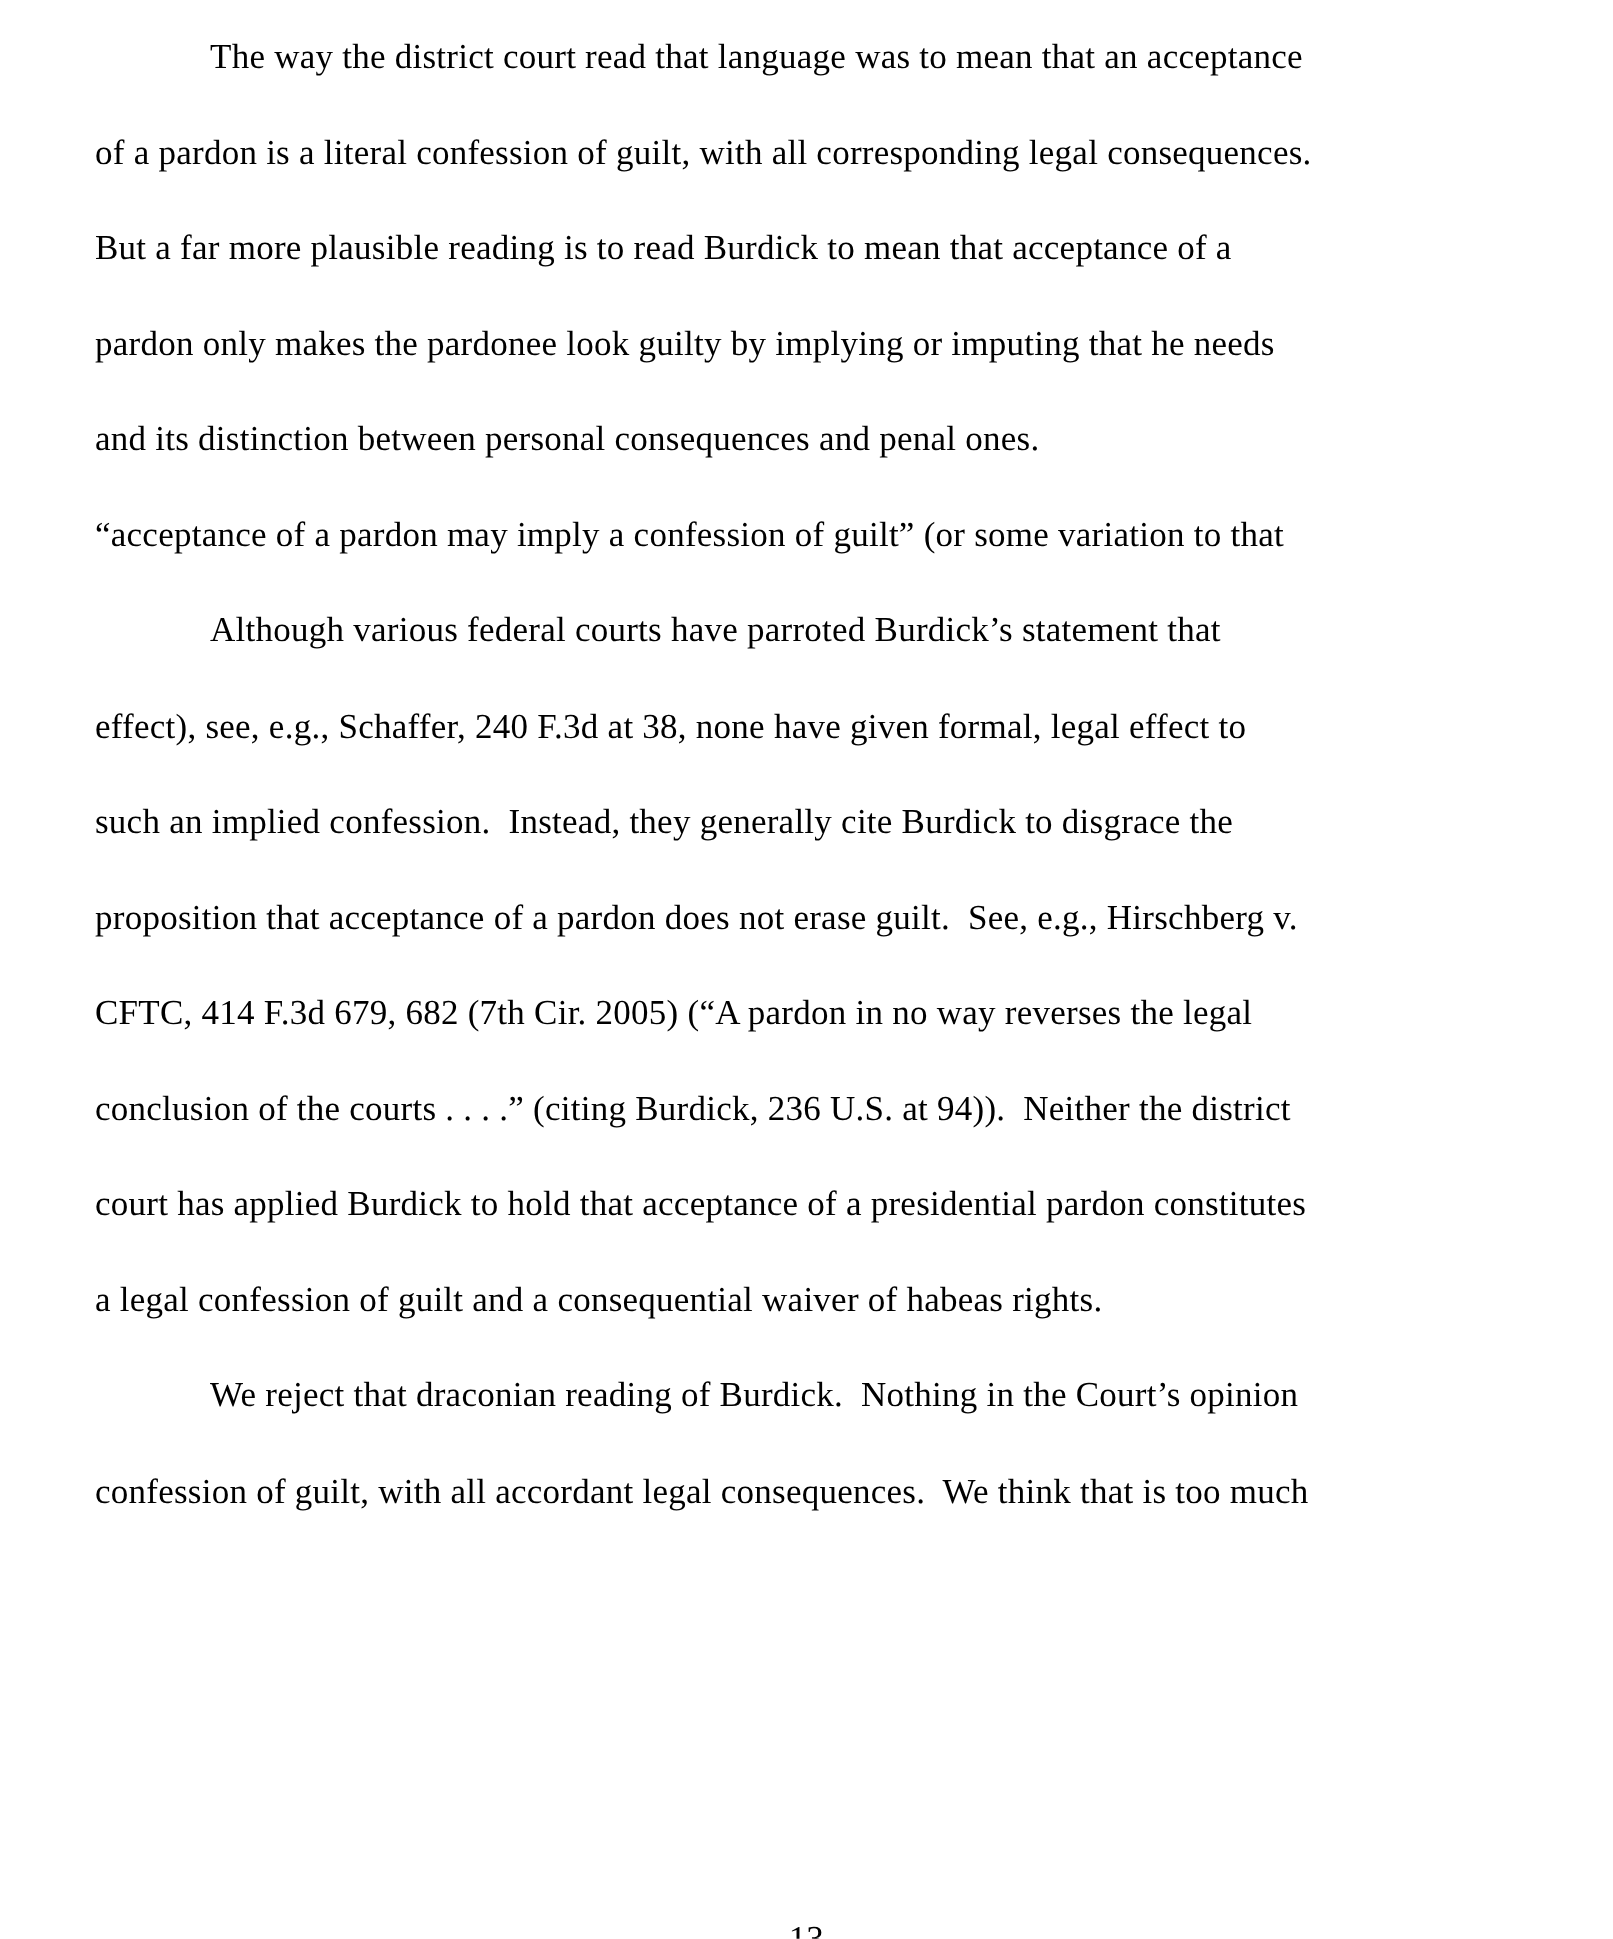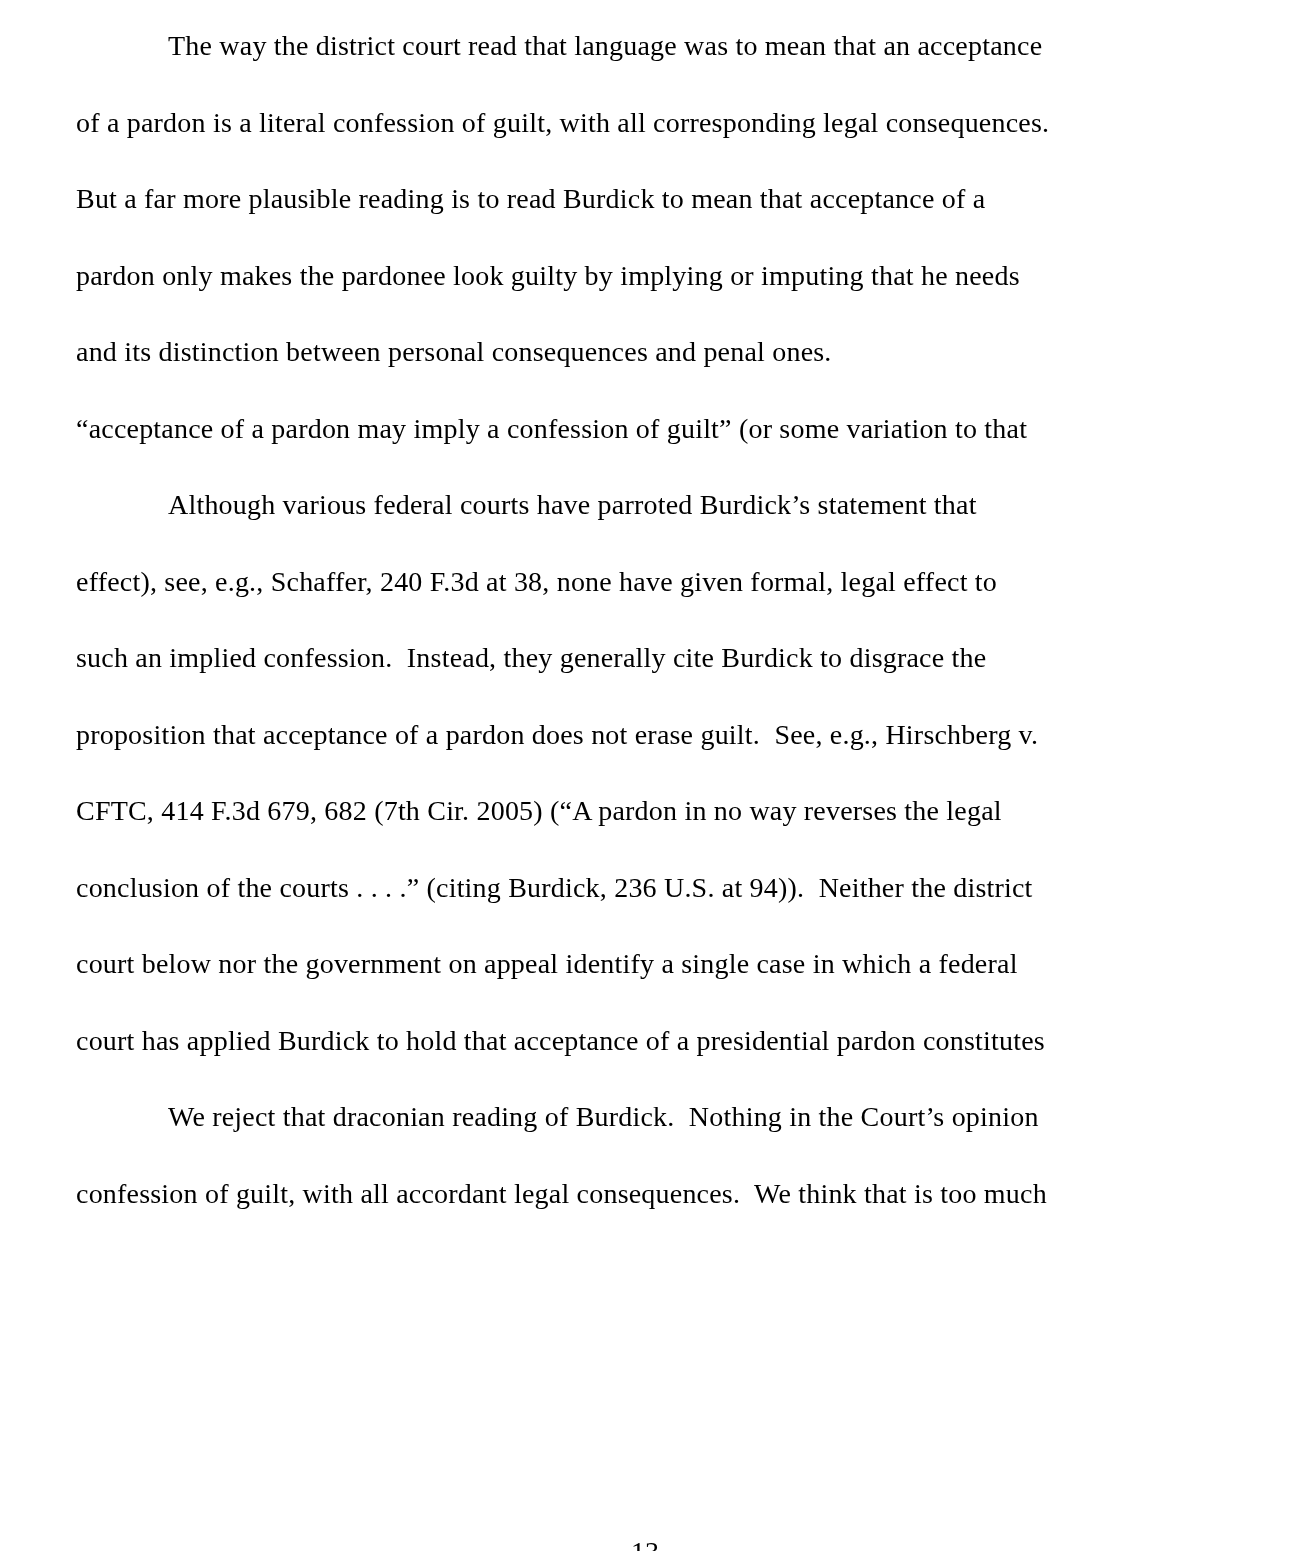--- a/index.html
+++ b/index.html
@@ -65,22 +65,22 @@
         <div class="line"><span class="">and its distinction between personal consequences and penal ones.</span></div>
       </div>
       <div>
         <div class="line"><span class="">“acceptance of a pardon may imply a confession of guilt” (or some variation to that</span></div>
         <div class="line indent"><span class="">Although various federal courts have parroted </span><span class="u">Burdick</span><span class="">’s statement that</span></div>
         <div class="line"><span class="">effect), </span><span class="u">see, e.g.,</span><span class=""> </span><span class="u">Schaffer</span><span class="">, 240 F.3d at 38, none have given formal, legal effect to</span></div>
         <div class="line"><span class="">such an implied confession.  Instead, they generally cite </span><span class="u">Burdick</span><span class=""> to disgrace the</span></div>
         <div class="line"><span class="">proposition that acceptance of a pardon does </span><span class="u">not</span><span class=""> erase guilt.  </span><span class="u">See, e.g.,</span><span class=""> </span><span class="u">Hirschberg v.</span></div>
         <div class="line"><span class="u">CFTC</span><span class="">, 414 F.3d 679, 682 (7th Cir. 2005) (“A pardon in no way reverses the legal</span></div>
         <div class="line"><span class="">conclusion of the courts . . . .” (citing </span><span class="u">Burdick</span><span class="">, 236 U.S. at 94)).  Neither the district</span></div>
-        <div class="line"><span class="">court below nor the government on appeal identify a single case in which a federal</span></div>
         <div class="line"><span class="">court has applied </span><span class="u">Burdick</span><span class=""> to hold that acceptance of a presidential pardon constitutes</span></div>
+        <div class="line"><span class="">a legal confession of guilt and a consequential waiver of habeas rights.</span></div>
       </div>
       <div>
         <div class="line indent"><span class="">We reject that draconian reading of </span><span class="u">Burdick</span><span class="">.  Nothing in the Court’s opinion</span></div>
         <div class="line"><span class="">confession of guilt, with all accordant legal consequences.  We think that is too much</span></div>
       </div>
     </div>
   <div class="page-number">13</div>
 </div>
 
 </body></html>

